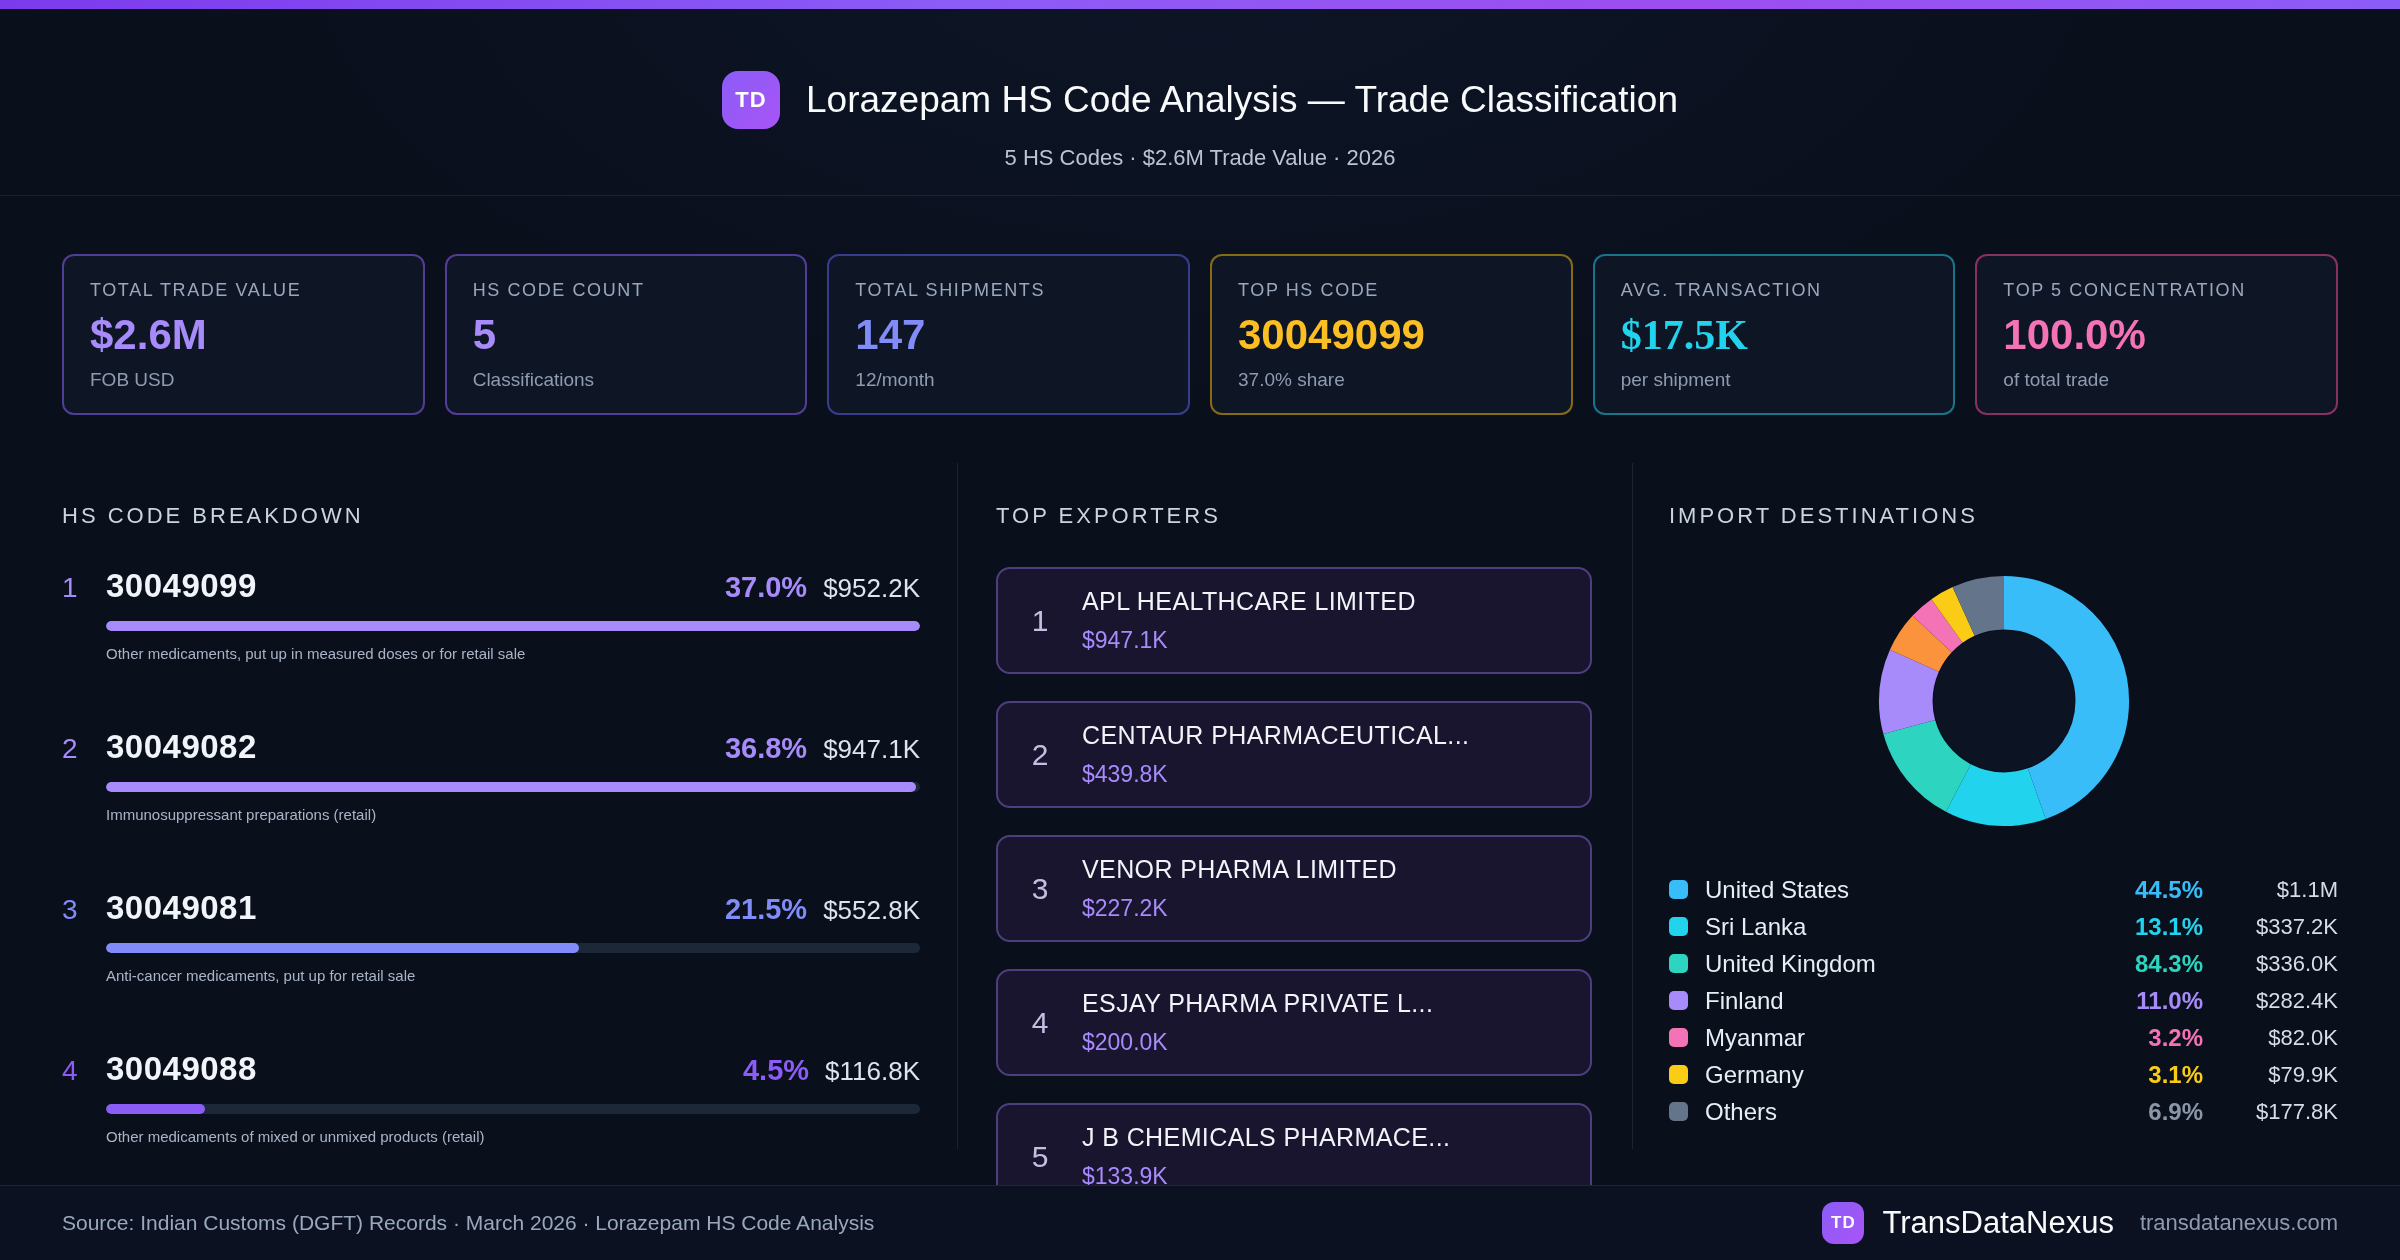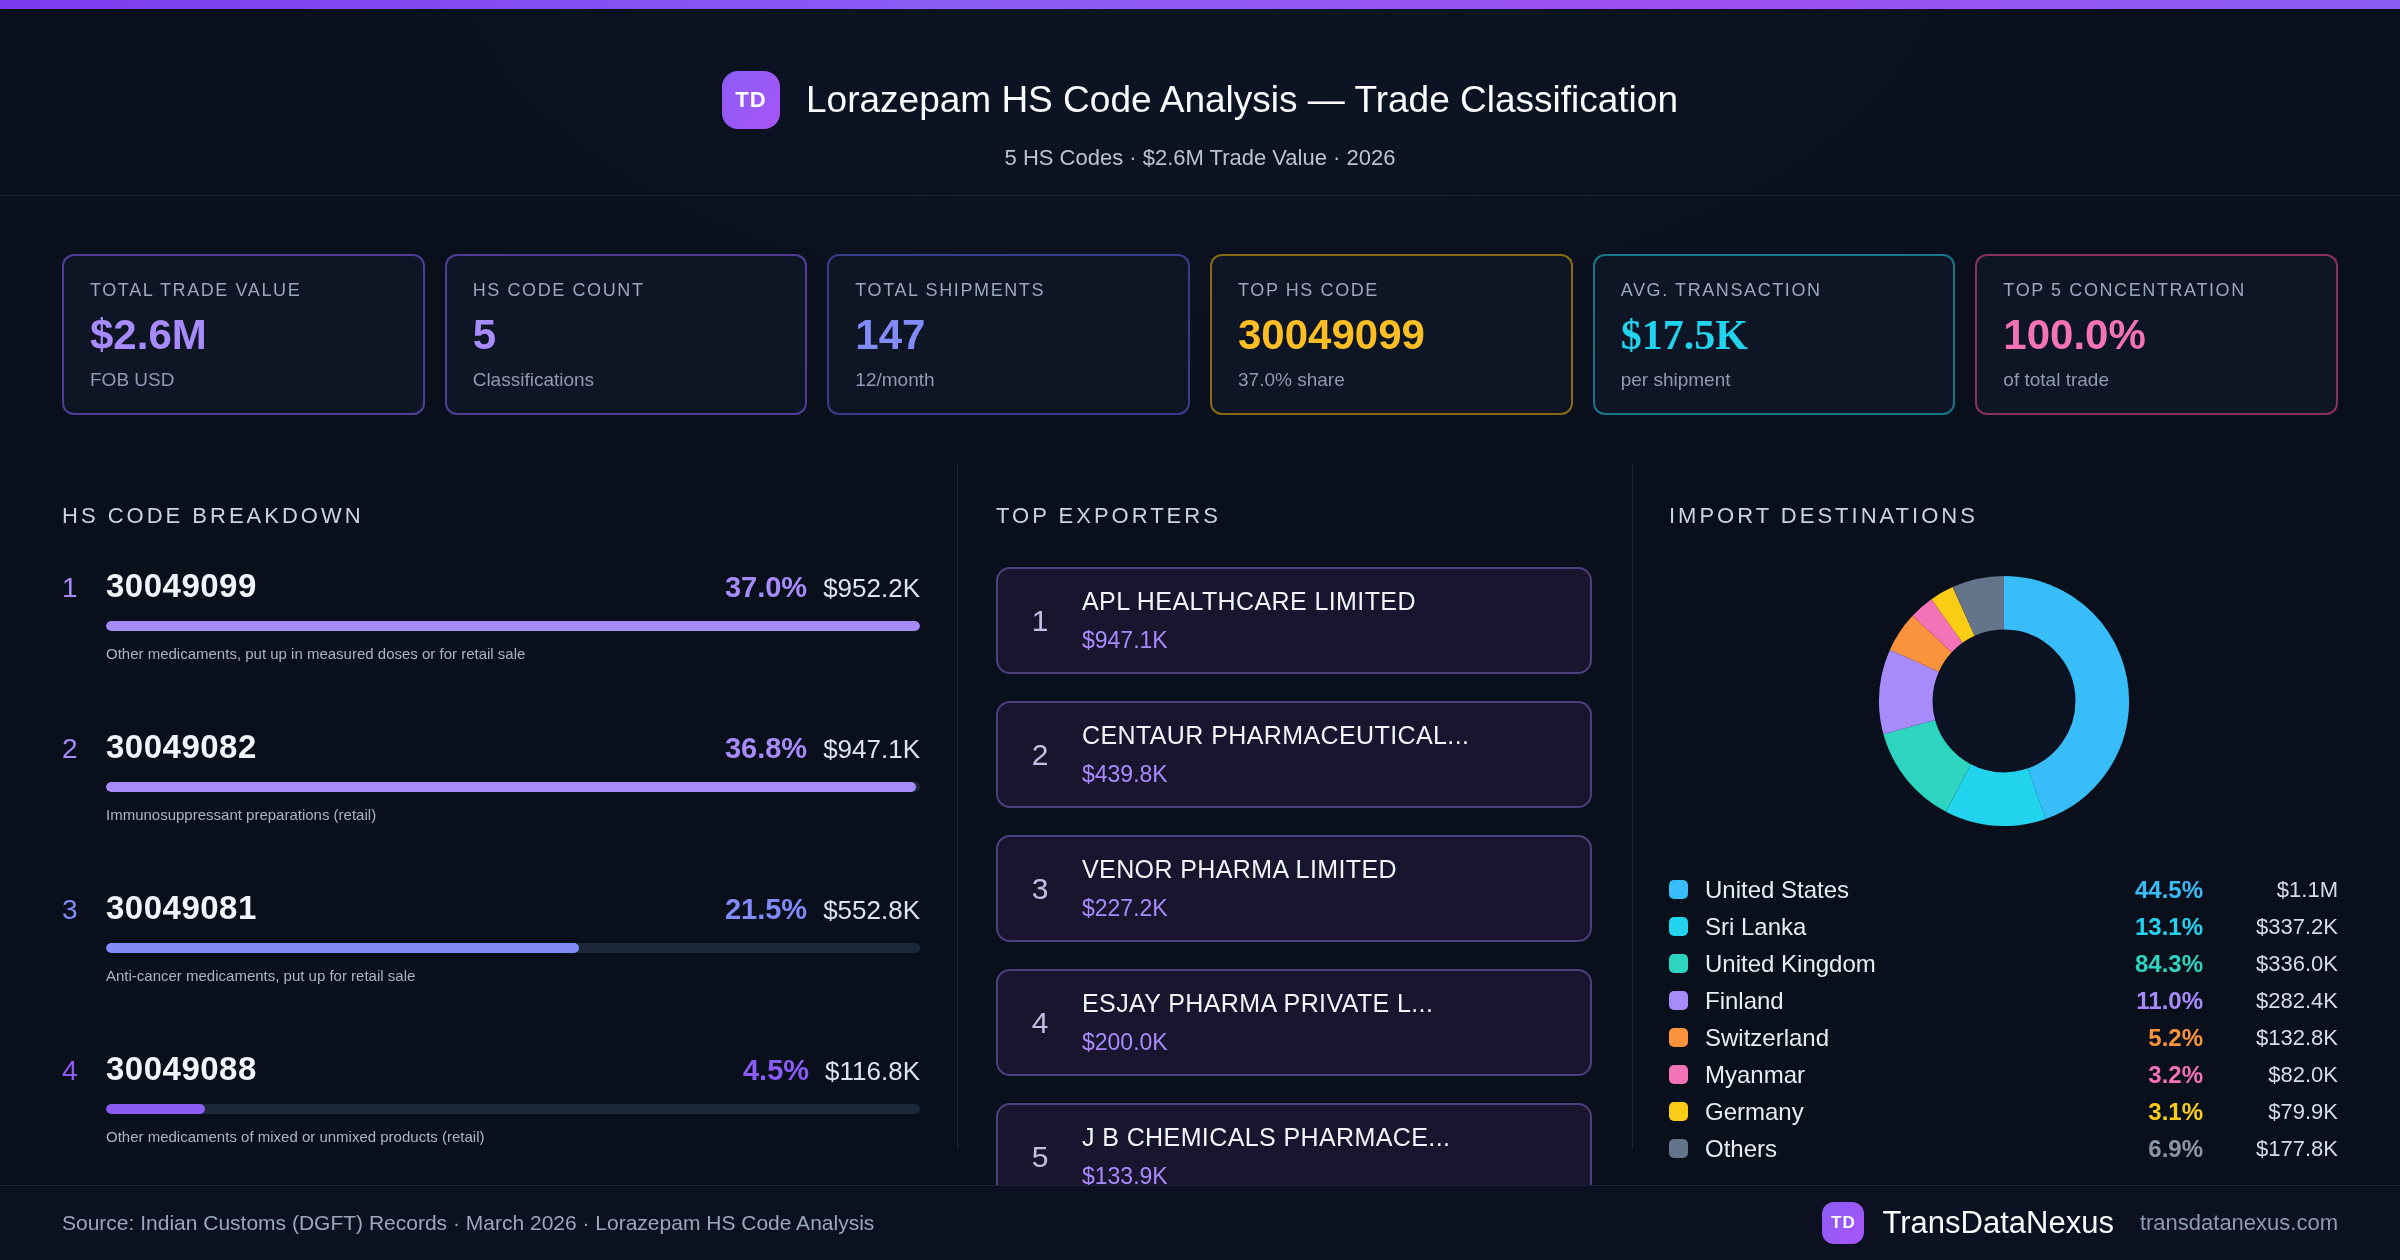--- a/index.html
+++ b/index.html
@@ -272,26 +272,20 @@
           <span class="legend-pct" style="color: rgb(45, 212, 191);">84.3%</span>
           <span class="legend-val">$336.0K</span>
         </div>
         <div class="legend-row">
           <span class="swatch" style="background: rgb(167, 139, 250);"></span>
           <span class="legend-label">Finland</span>
           <span class="legend-pct" style="color: rgb(167, 139, 250);">11.0%</span>
           <span class="legend-val">$282.4K</span>
         </div>
         <div class="legend-row">
-          <span class="swatch" style="background: rgb(251, 146, 60);"></span>
-          <span class="legend-label">Switzerland</span>
-          <span class="legend-pct" style="color: rgb(251, 146, 60);">5.2%</span>
-          <span class="legend-val">$132.8K</span>
-        </div>
-        <div class="legend-row">
           <span class="swatch" style="background: rgb(244, 114, 182);"></span>
           <span class="legend-label">Myanmar</span>
           <span class="legend-pct" style="color: rgb(244, 114, 182);">3.2%</span>
           <span class="legend-val">$82.0K</span>
         </div>
         <div class="legend-row">
           <span class="swatch" style="background: rgb(250, 204, 21);"></span>
           <span class="legend-label">Germany</span>
           <span class="legend-pct" style="color: rgb(250, 204, 21);">3.1%</span>
           <span class="legend-val">$79.9K</span>

